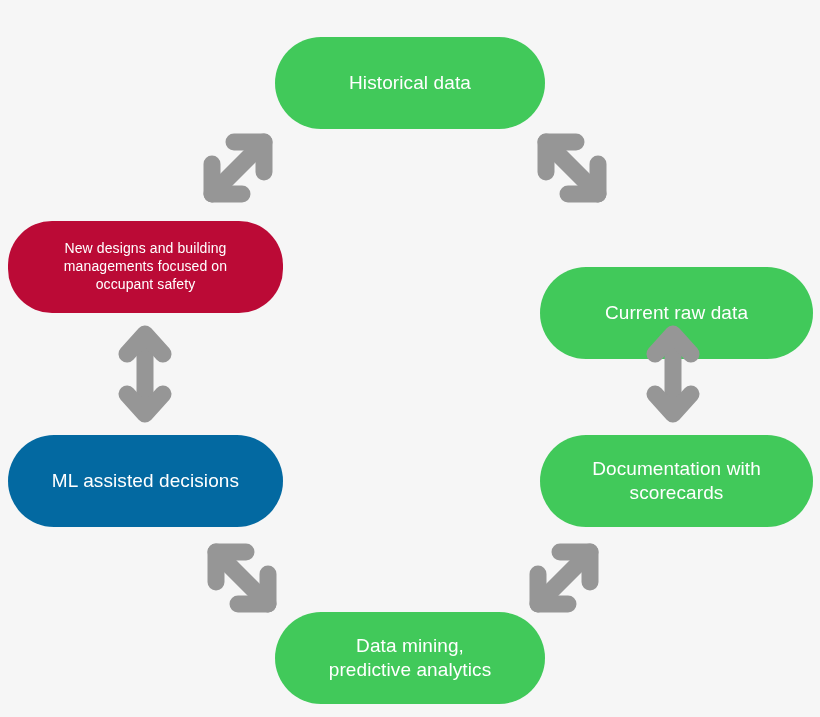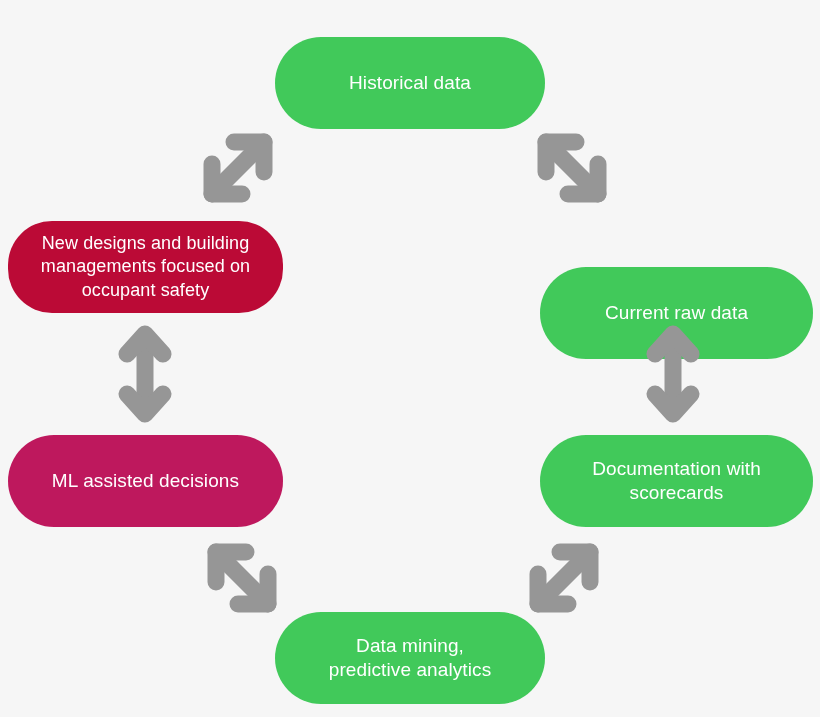--- a/index.html
+++ b/index.html
@@ -56,21 +56,21 @@
   #node-data-mining {
     left: 275px; top: 612px; width: 270px; height: 92px;
     font-size: 19px;
   }
   #node-ml-assisted-decisions {
     left: 8px; top: 435px; width: 275px; height: 92px;
     font-size: 19px;
   }
   #node-new-designs {
     left: 8px; top: 221px; width: 275px; height: 92px;
-    font-size: 18px;
+    font-size: 14px;
     border-radius: 44px;
   }
 
   .arrow {
     position: absolute;
   }
   .arrow svg { display: block; }
 
   
   #arrow-newdesigns-historical { left: 192px; top: 122px; }
@@ -96,21 +96,21 @@
   <div class="node" id="node-data-mining" style="background:#41c95a">
     <span class="node-label">Data mining,
 predictive analytics</span>
   </div>
 
   <div class="node" id="node-documentation-scorecards" style="background:#41c95a">
     <span class="node-label">Documentation with
 scorecards</span>
   </div>
 
-  <div class="node" id="node-ml-assisted-decisions" style="background:#be185d">
+  <div class="node" id="node-ml-assisted-decisions" style="background:#0369a1">
     <span class="node-label">ML assisted decisions</span>
   </div>
 
   <div class="node" id="node-new-designs" style="background:#bb0a36">
     <span class="node-label">New designs and building
 managements  focused on
 occupant safety</span>
   </div>
 
   <div class="arrow" id="arrow-newdesigns-historical">

